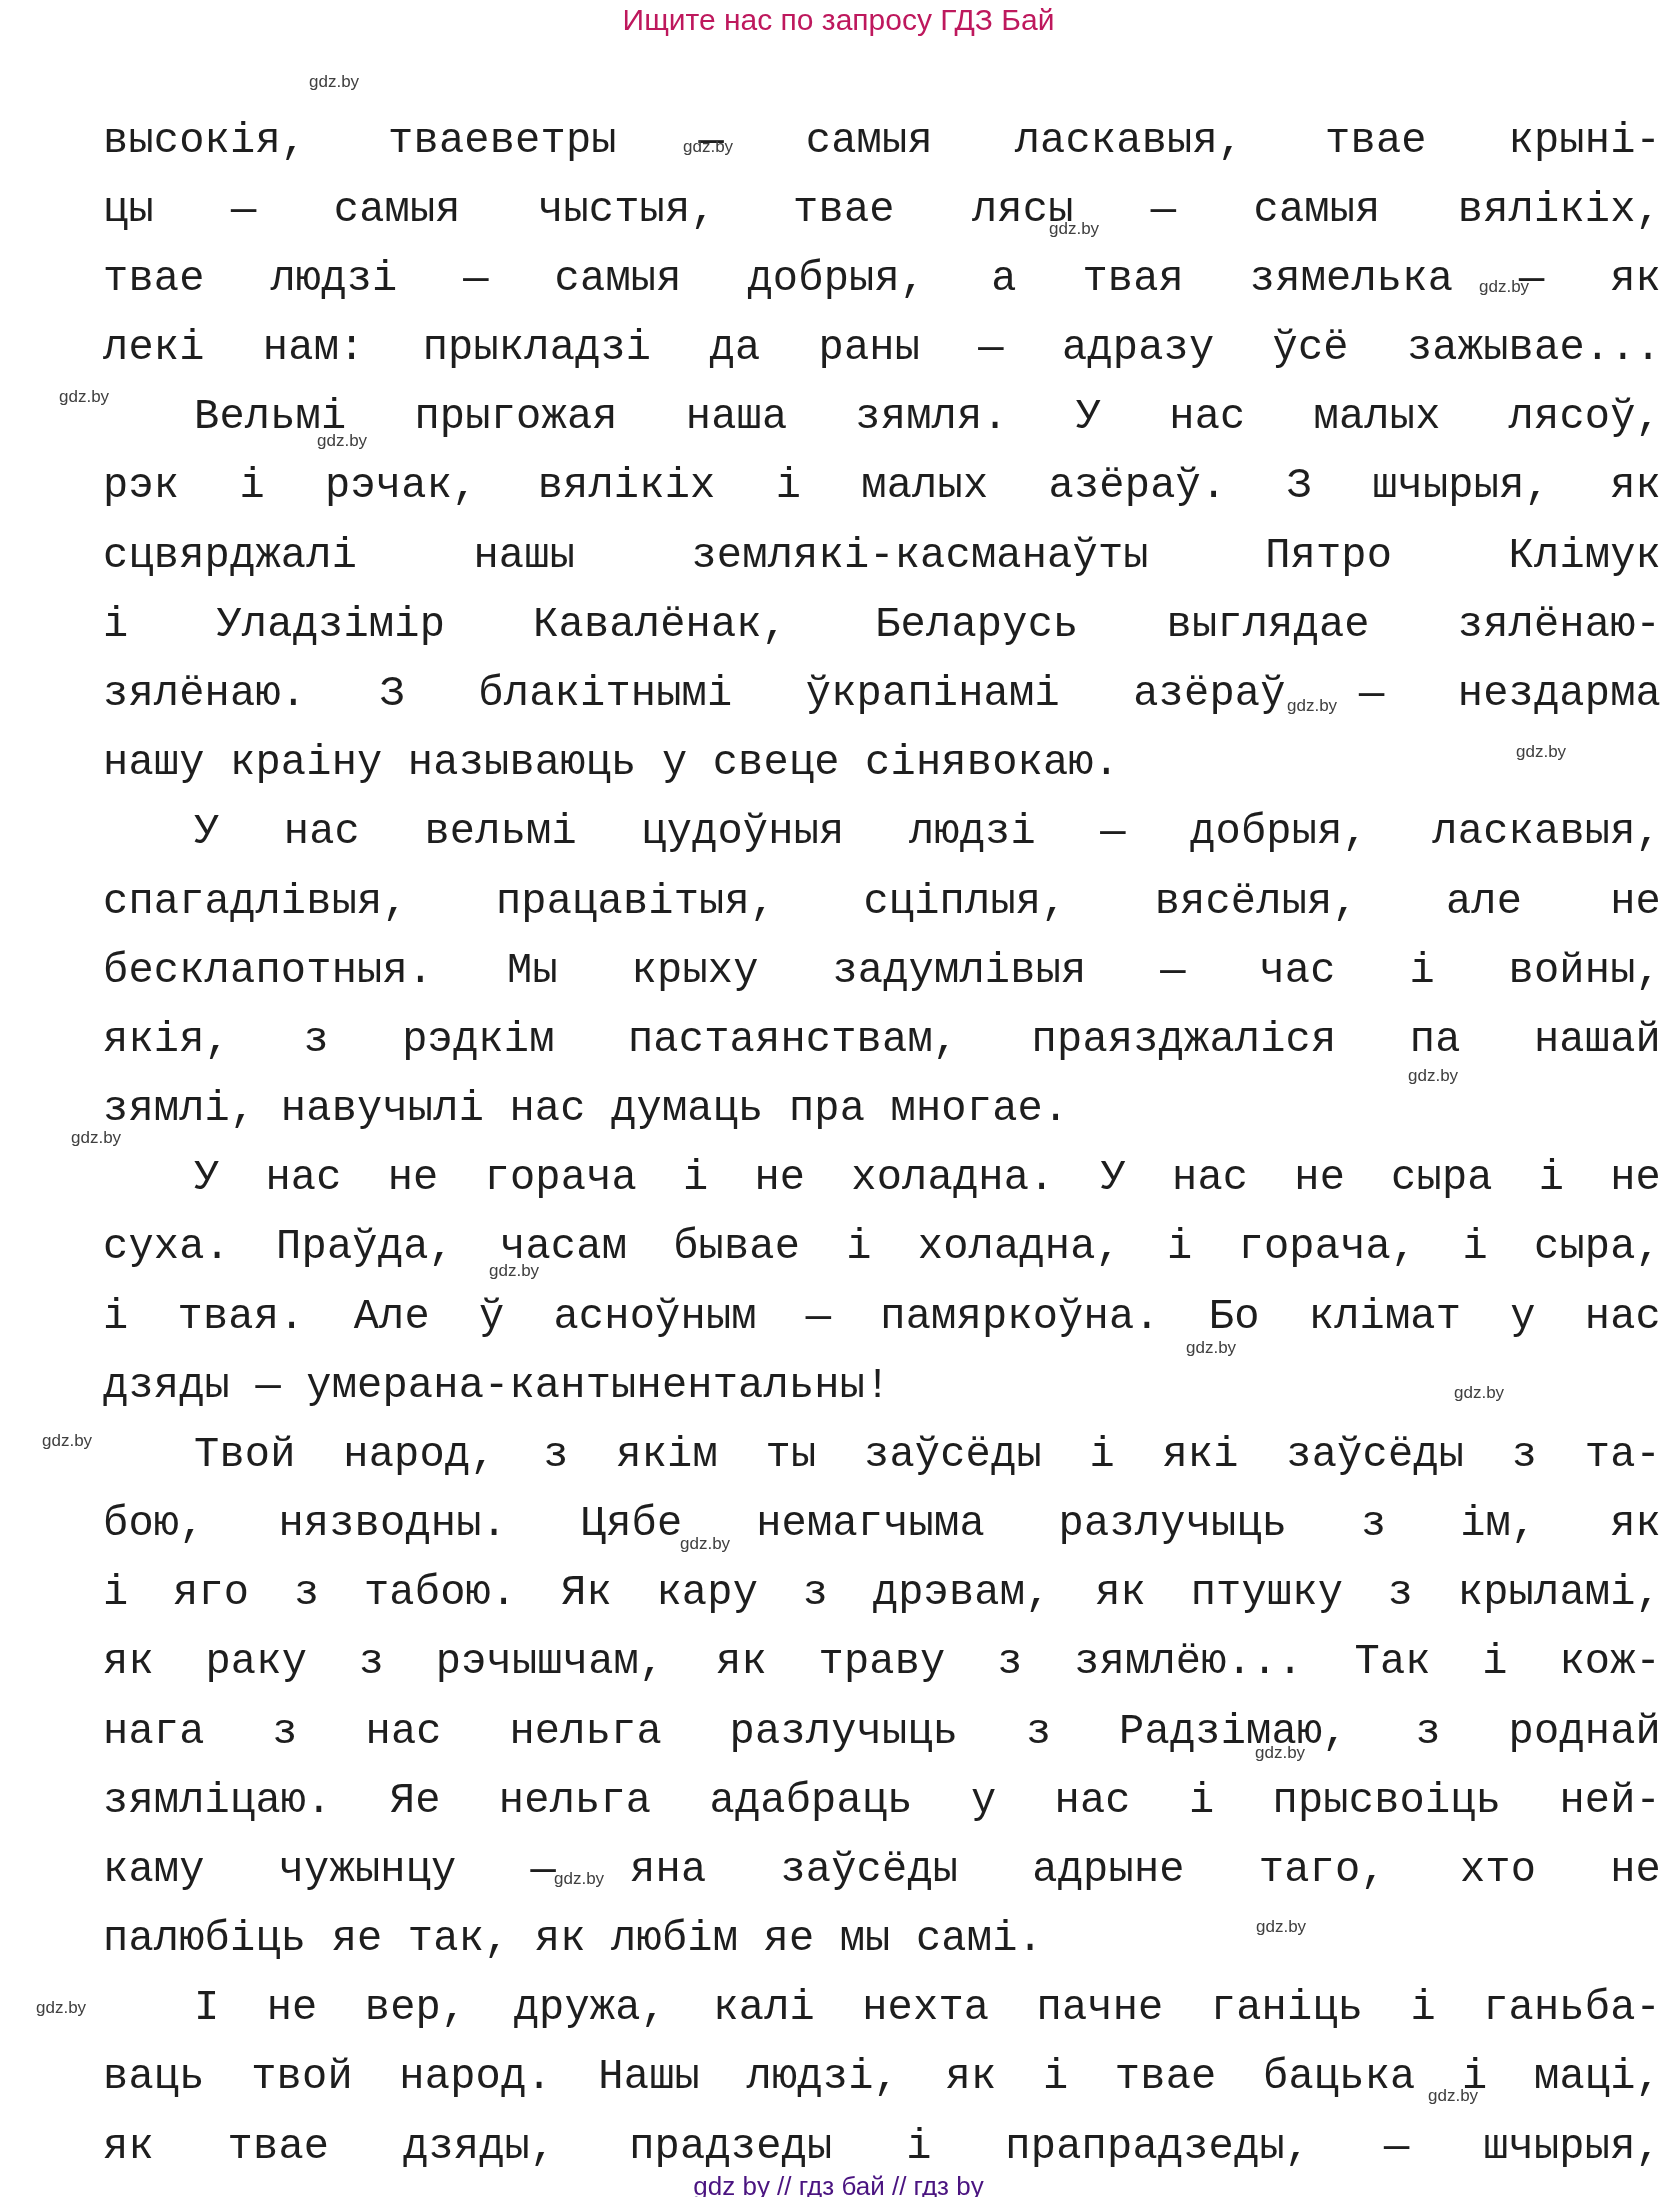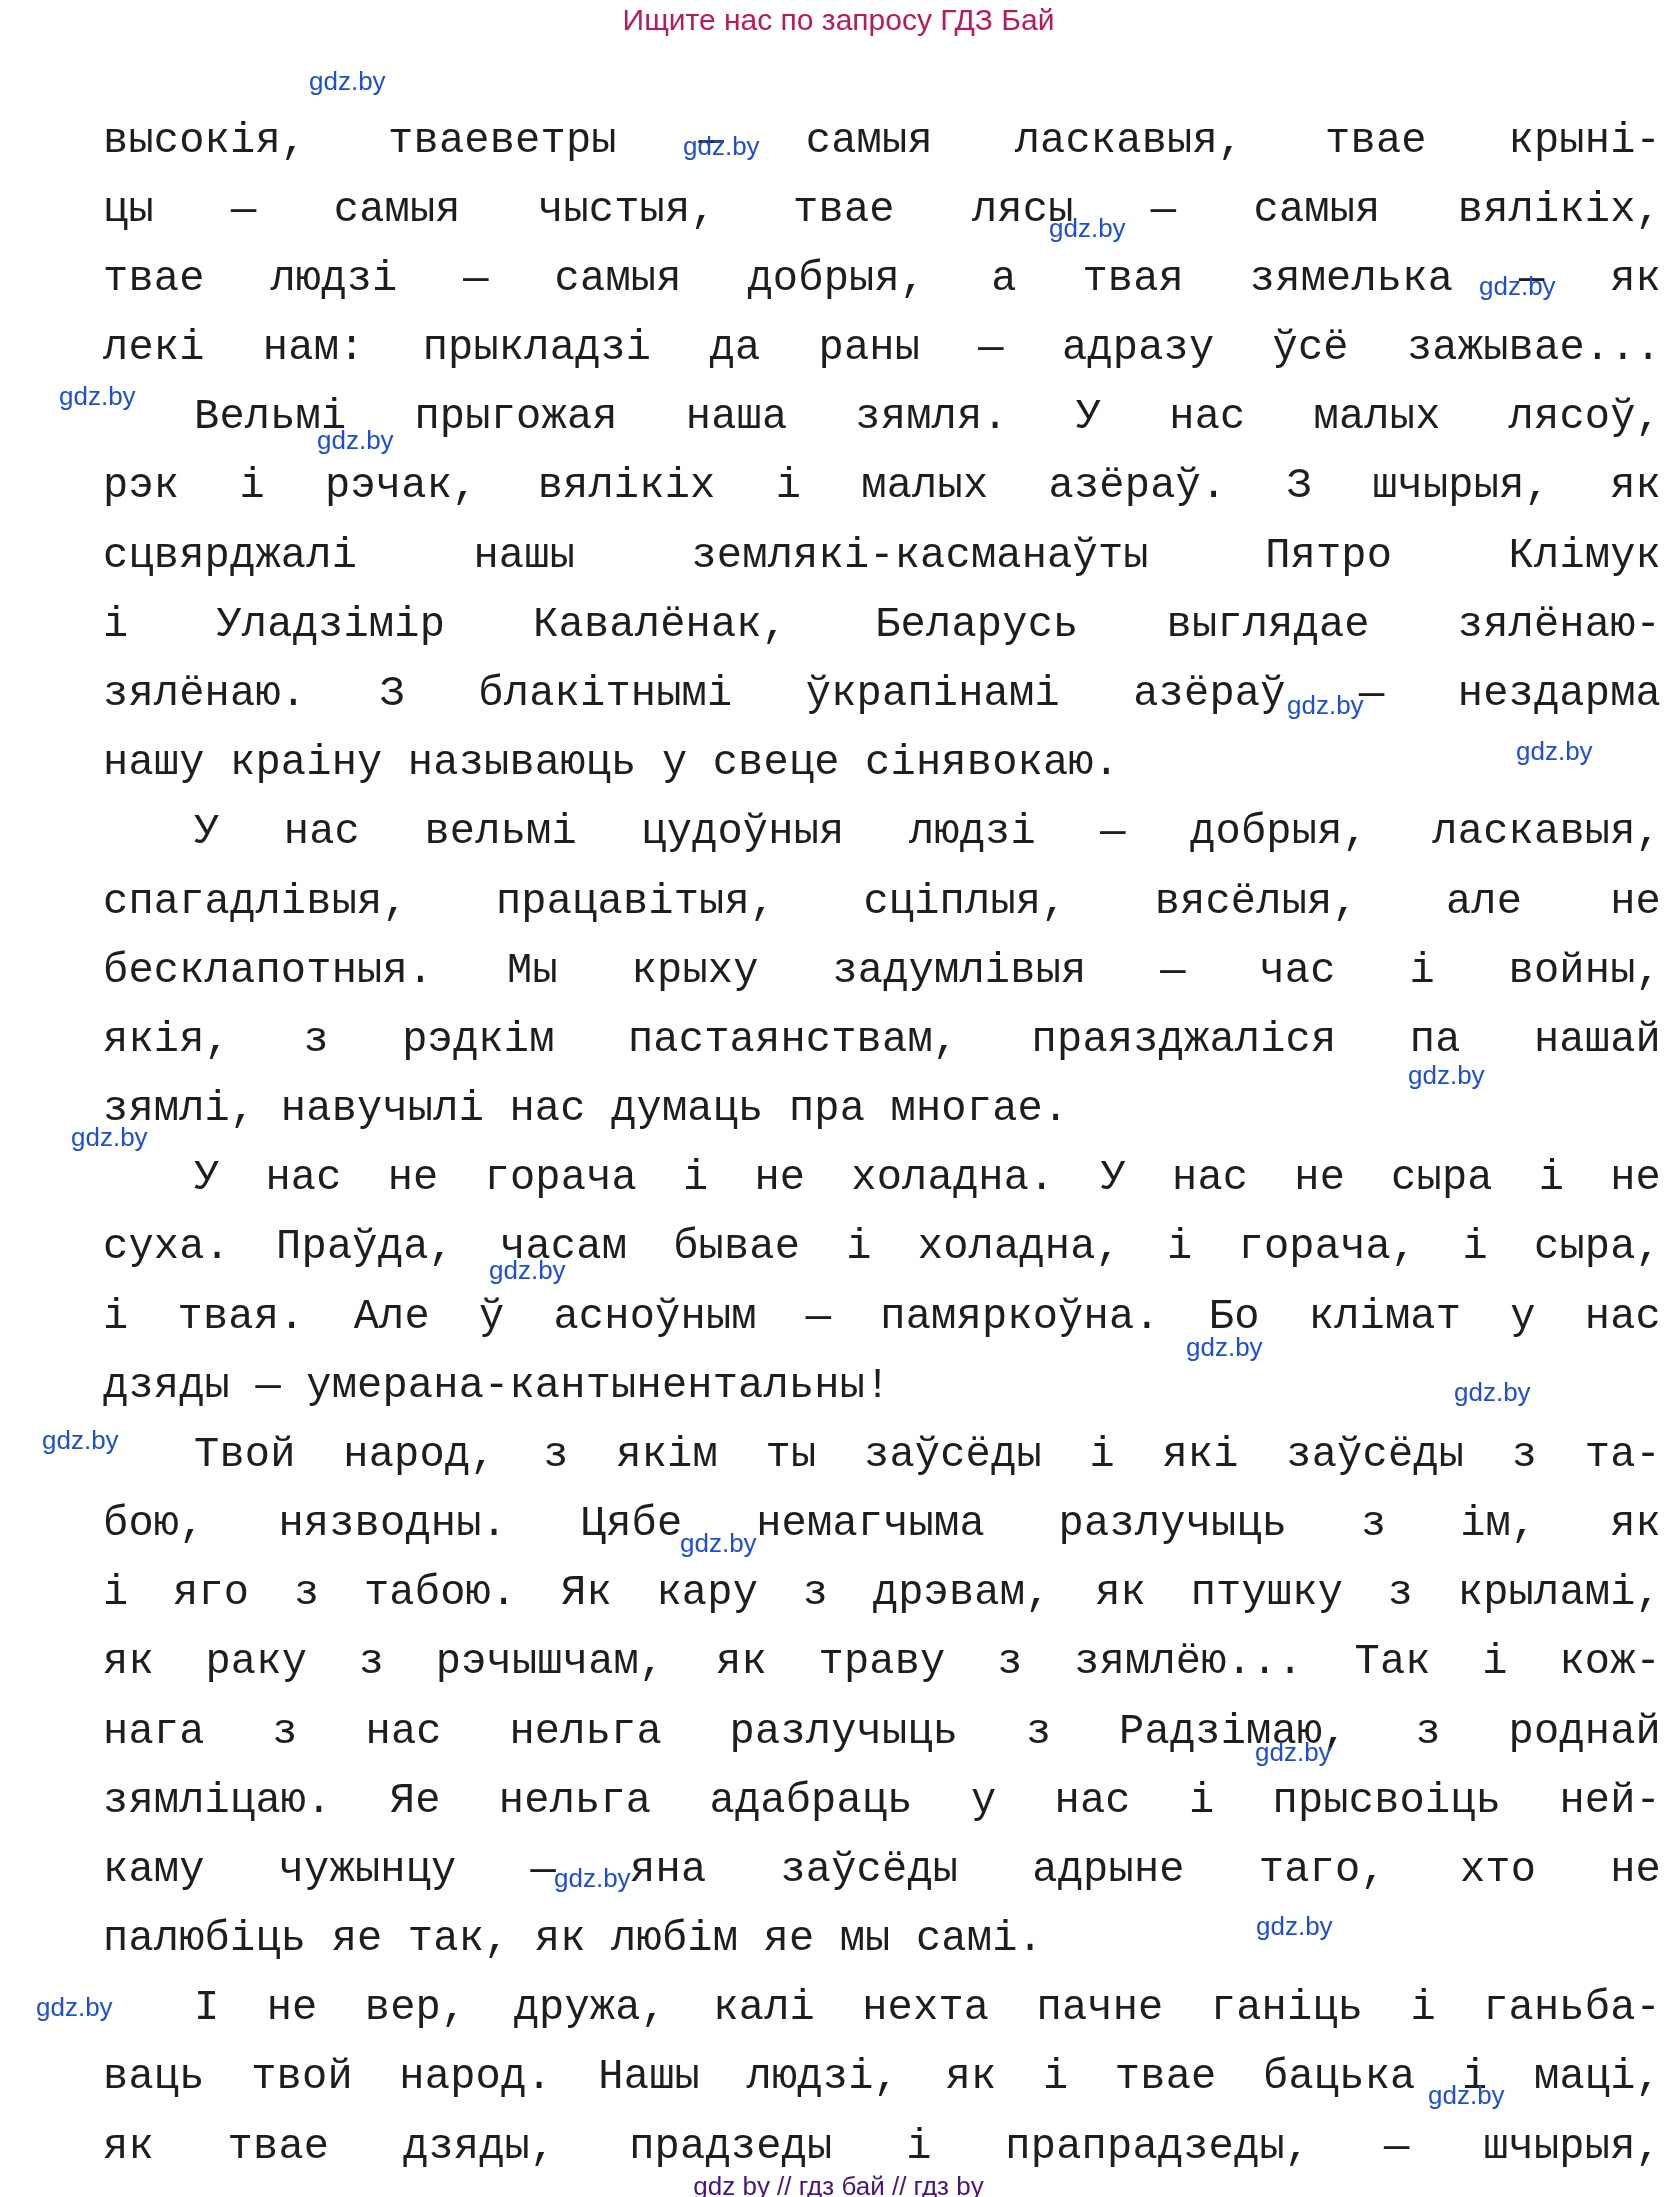--- a/index.html
+++ b/index.html
@@ -5,22 +5,22 @@
   html, body { margin:0; padding:0; background:#ffffff; }
   body { width:1677px; height:2197px; position:relative; overflow:hidden; }
   .header { position:absolute; top:0; left:0; width:1677px; text-align:center; top:1.9px;
     font-family:"Liberation Sans", sans-serif; font-size:30px; line-height:35px; }
   .page { position:absolute; left:87px; top:0; width:1558px; }
   .line { position:absolute; left:16px; width:1558px; height:69px;
     font-family:Liberation Mono, monospace; font-size:42px; line-height:69px;
     color:#1e1e1e; white-space:nowrap; text-align:justify; text-align-last:justify; letter-spacing:0.2px; }
   .line.last { text-align-last:left; }
   .line.indent { padding-left:91px; width:1467px; }
-  .wm { position:absolute; font-family:"Liberation Sans", sans-serif; font-size:26px;
-    color:#1d4ed8; line-height:29px; white-space:nowrap;text-align:center; }
+  .wm { position:absolute; font-family:"Liberation Sans", sans-serif; font-size:17px;
+    color:#404040; line-height:29px; white-space:nowrap;text-align:center; }
   .footer { position:absolute; top:2173px; left:0; width:1677px; text-align:center;
     font-family:"Liberation Sans", sans-serif; font-size:26px; line-height:27px; }
 </style>
 </head>
 <body>
 
 <div class="header" style="color:#be185d">Ищите нас по запросу ГДЗ Бай</div>
 
 <div class="page">
   <div class="line" style="top:107px">высокія, тваеветры — самыя ласкавыя, твае крыні-</div>

